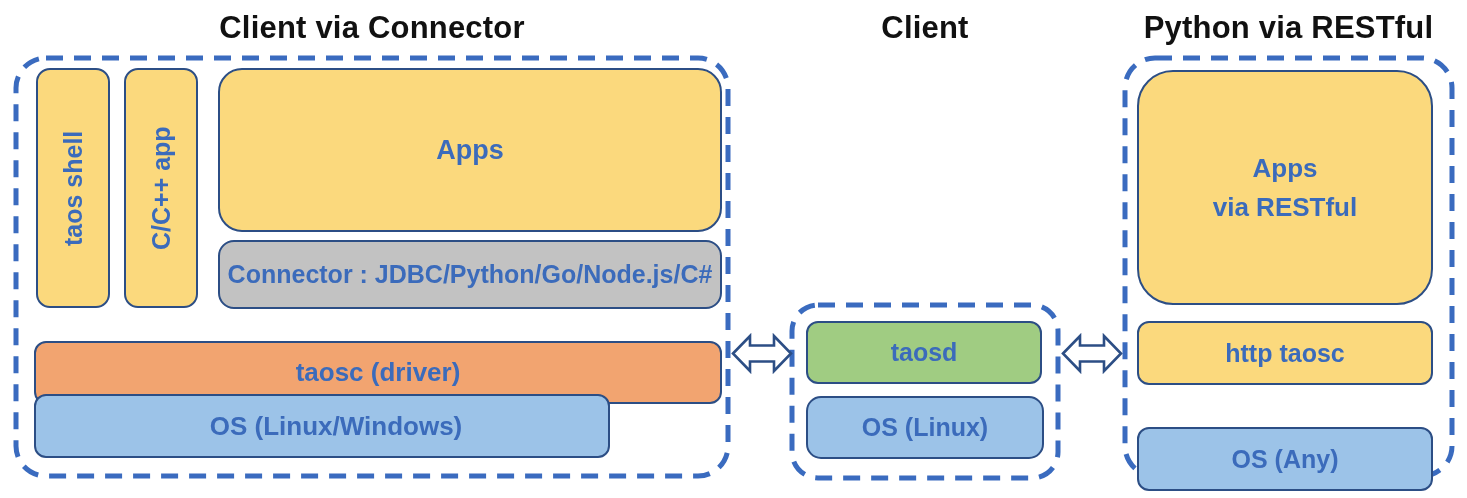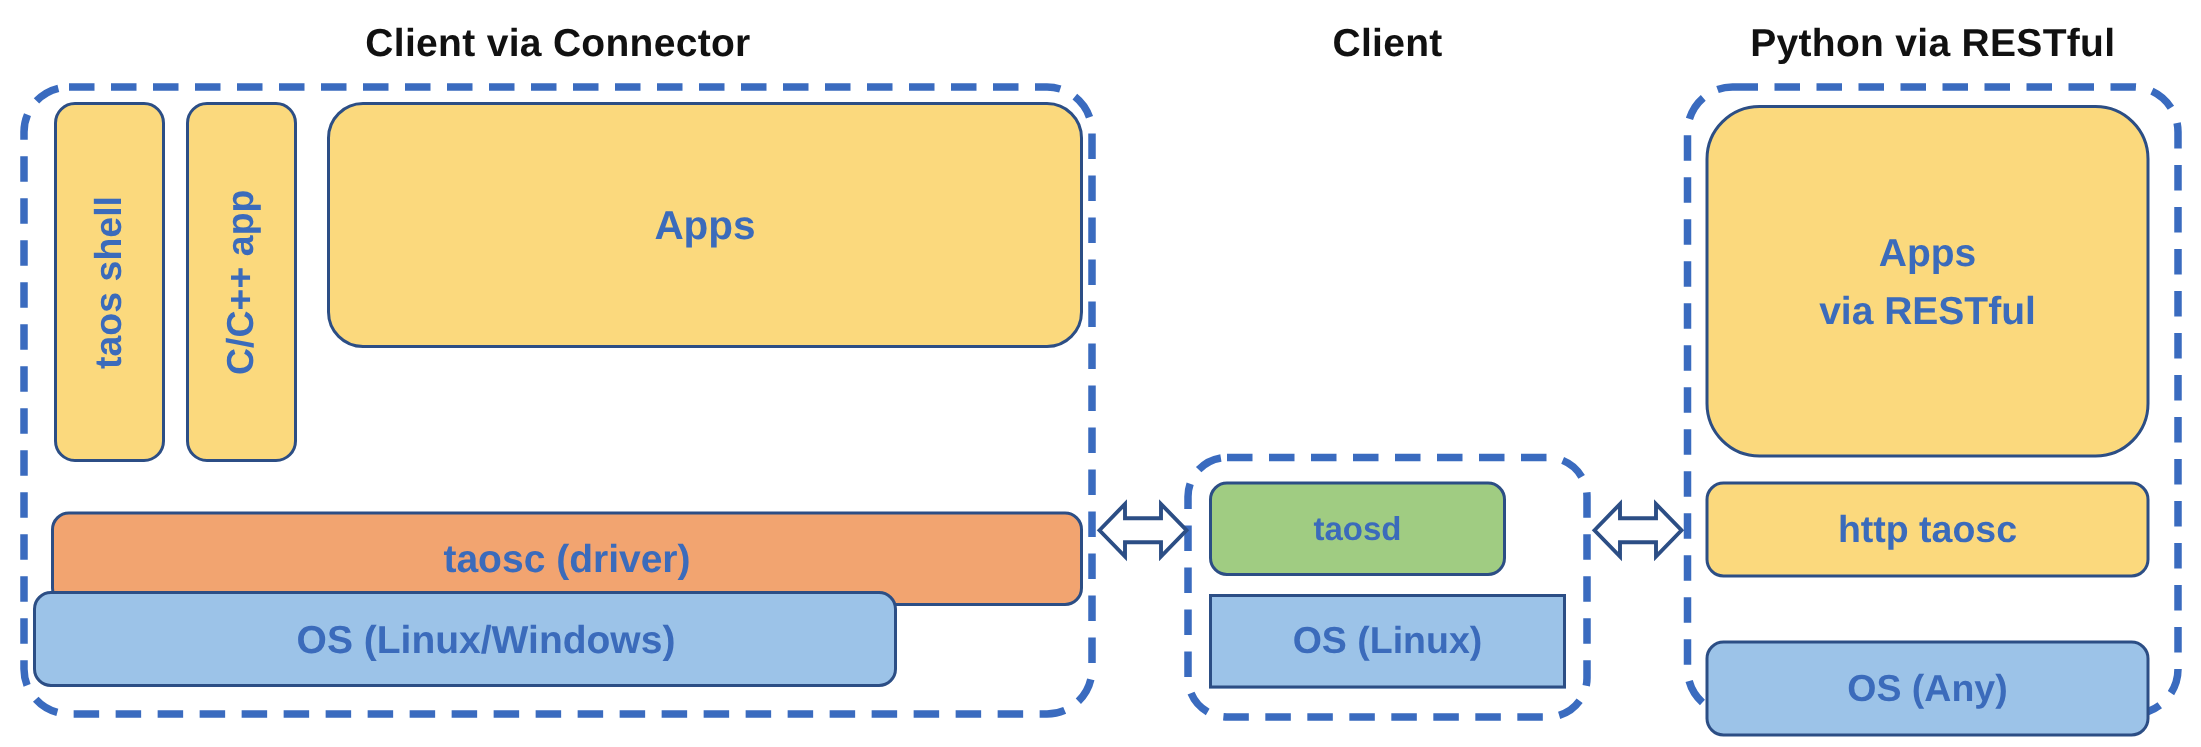--- a/index.html
+++ b/index.html
@@ -28,21 +28,21 @@
     stroke-width: 2.6;
     stroke-linejoin: miter;
   }
   .sec-title {
     position: absolute;
     top: 10px;
     height: 36px;
     display: flex;
     align-items: center;
     justify-content: center;
-    font-size: 26px;
+    font-size: 31px;
     font-weight: bold;
     color: var(--title-black, #111111);
     letter-spacing: 0.2px;
   }
   .box {
     position: absolute;
     border: 2.5px solid var(--navy-border, #2c4e85);
     display: flex;
     align-items: center;
     justify-content: center;
@@ -85,28 +85,29 @@
   <div class="sec-title" style="left:14px; width:716px;">Client via Connector</div>
   <div class="sec-title" style="left:792px; width:266px;">Client</div>
   <div class="sec-title" style="left:1125px; width:327px;">Python via RESTful</div>
 
   <div class="box yellow vbox" style="left:36px; top:68px; width:74px; height:240px;">taos shell</div>
 
   <div class="box yellow vbox" style="left:124px; top:68px; width:74px; height:240px;">C/C++ app</div>
 
   <div class="box yellow" style="left:218px; top:68px; width:504px; height:164px; border-radius:24px; font-size:27px;">Apps</div>
 
+  <div class="box gray" style="left:218px; top:240px; width:504px; height:69px; border-radius:16px; font-size:25px;">Connector : JDBC/Python/Go/Node.js/C#</div>
 
   <div class="box orange" style="left:34px; top:320px; width:688px; height:63px; border-radius:12px; font-size:26px;">taosc (driver)</div>
 
-  <div class="box blue" style="left:22px; top:394px; width:576px; height:64px; border-radius:12px; font-size:26px;padding-left:28px;">OS (Linux/Windows)</div>
+  <div class="box blue" style="left:34px; top:394px; width:576px; height:64px; border-radius:12px; font-size:26px;padding-left:28px;">OS (Linux/Windows)</div>
 
-  <div class="box green" style="left:806px; top:321px; width:198px; height:63px; border-radius:12px; font-size:22px;">taosd</div>
+  <div class="box green" style="left:806px; top:321px; width:236px; height:63px; border-radius:12px; font-size:25px;">taosd</div>
 
-  <div class="box blue" style="left:806px; top:396px; width:238px; height:63px; border-radius:0; font-size:25px;">OS (Linux)</div>
+  <div class="box blue" style="left:806px; top:396px; width:238px; height:63px; border-radius:15px; font-size:25px;">OS (Linux)</div>
 
   <div class="box yellow multiline" style="left:1137px; top:70px; width:296px; height:235px; border-radius:36px; font-size:26px;">Apps
 via RESTful</div>
 
   <div class="box yellow" style="left:1137px; top:321px; width:296px; height:64px; border-radius:12px; font-size:25px;">http taosc</div>
 
   <div class="box blue" style="left:1137px; top:395px; width:296px; height:64px; border-radius:12px; font-size:25px;margin-top:32px;">OS (Any)</div>
 
 </div>
 

